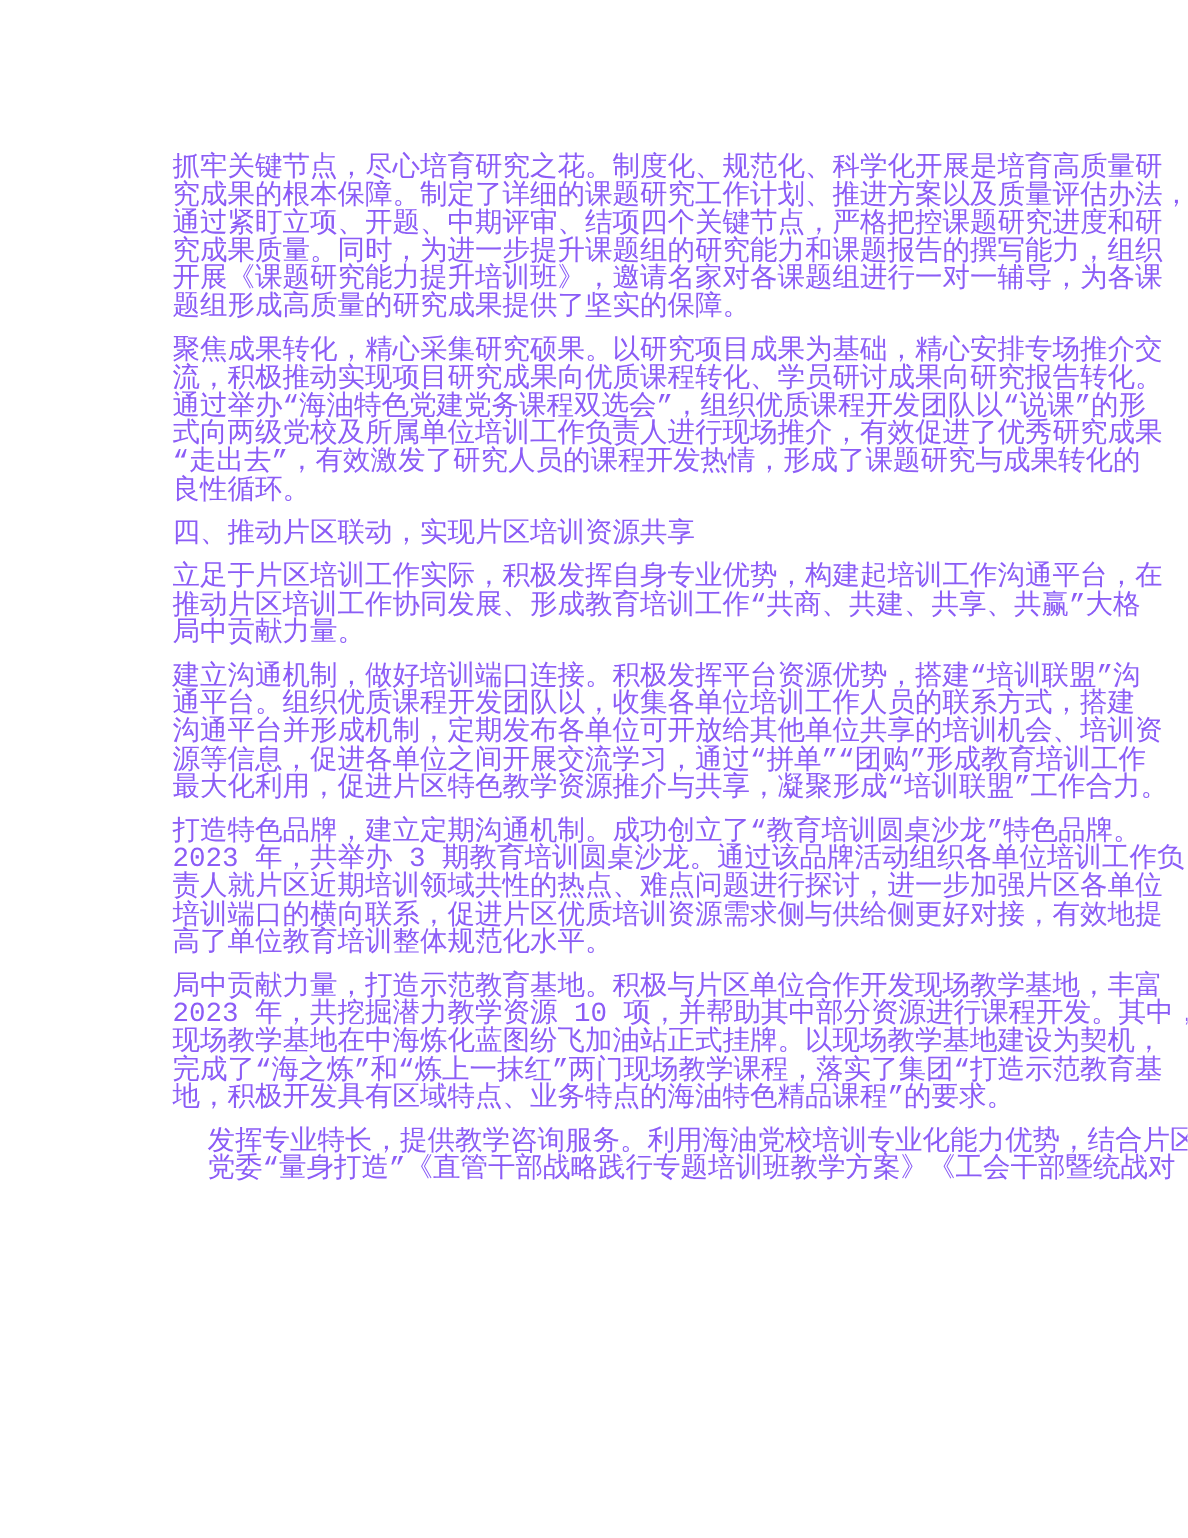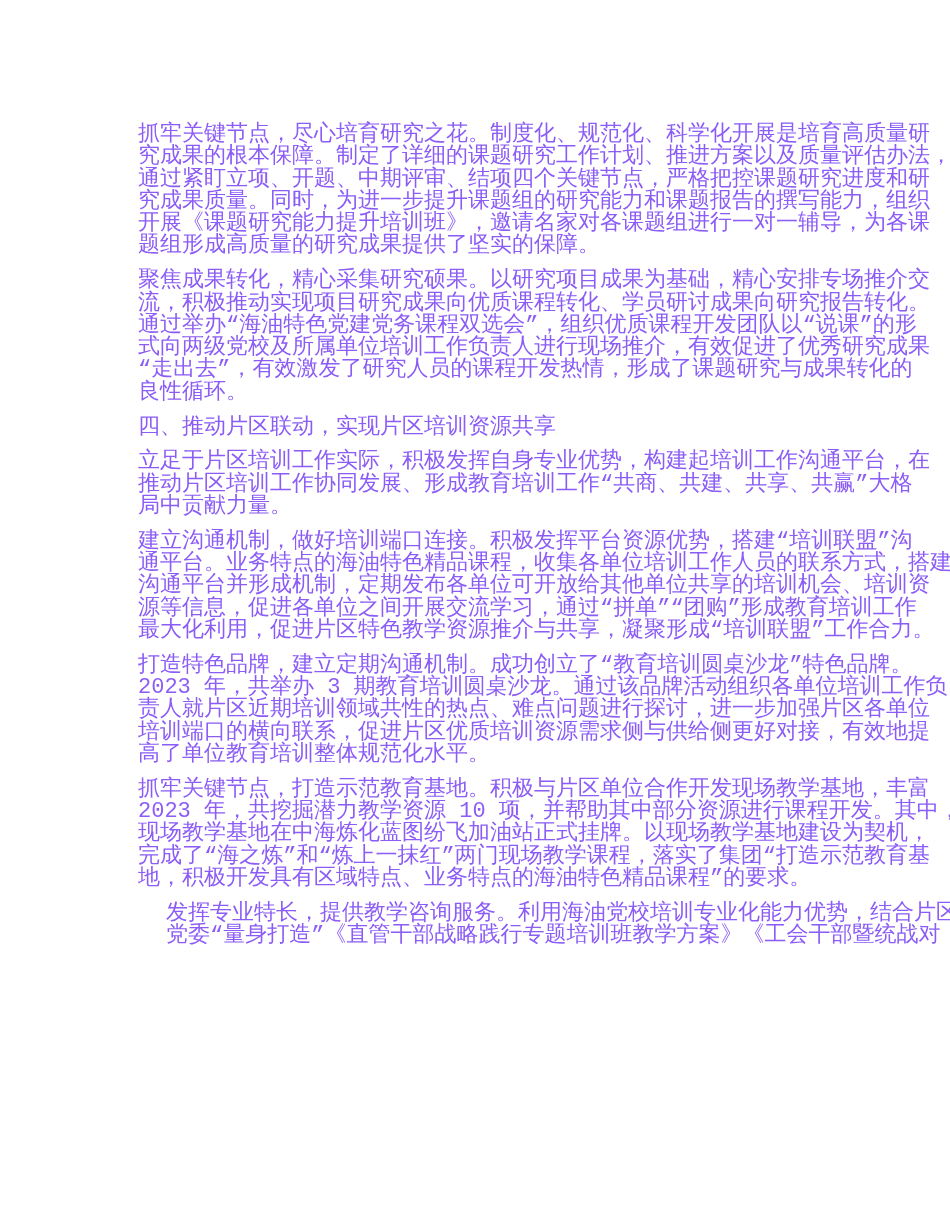--- a/index.html
+++ b/index.html
@@ -72,34 +72,34 @@
       <div class="block heading">
         <div class="text-line">四、推动片区联动，实现片区培训资源共享</div>
       </div>
       <div class="block paragraph">
         <div class="text-line">立足于片区培训工作实际，积极发挥自身专业优势，构建起培训工作沟通平台，在</div>
         <div class="text-line">推动片区培训工作协同发展、形成教育培训工作“共商、共建、共享、共赢”大格</div>
         <div class="text-line">局中贡献力量。</div>
       </div>
       <div class="block paragraph">
         <div class="text-line">建立沟通机制，做好培训端口连接。积极发挥平台资源优势，搭建“培训联盟”沟</div>
-        <div class="text-line">通平台。业务特点的海油特色精品课程，收集各单位培训工作人员的联系方式，搭建</div>
+        <div class="text-line">通平台。组织优质课程开发团队以，收集各单位培训工作人员的联系方式，搭建</div>
         <div class="text-line">沟通平台并形成机制，定期发布各单位可开放给其他单位共享的培训机会、培训资</div>
         <div class="text-line">源等信息，促进各单位之间开展交流学习，通过“拼单”“团购”形成教育培训工作</div>
         <div class="text-line">最大化利用，促进片区特色教学资源推介与共享，凝聚形成“培训联盟”工作合力。</div>
       </div>
       <div class="block paragraph">
         <div class="text-line">打造特色品牌，建立定期沟通机制。成功创立了“教育培训圆桌沙龙”特色品牌。</div>
         <div class="text-line">2023 年，共举办 3 期教育培训圆桌沙龙。通过该品牌活动组织各单位培训工作负</div>
         <div class="text-line">责人就片区近期培训领域共性的热点、难点问题进行探讨，进一步加强片区各单位</div>
         <div class="text-line">培训端口的横向联系，促进片区优质培训资源需求侧与供给侧更好对接，有效地提</div>
         <div class="text-line">高了单位教育培训整体规范化水平。</div>
       </div>
       <div class="block paragraph">
-        <div class="text-line">抓牢关键节点，打造示范教育基地。积极与片区单位合作开发现场教学基地，丰富</div>
+        <div class="text-line">局中贡献力量，打造示范教育基地。积极与片区单位合作开发现场教学基地，丰富</div>
         <div class="text-line">2023 年，共挖掘潜力教学资源 10 项，并帮助其中部分资源进行课程开发。其中，</div>
         <div class="text-line">现场教学基地在中海炼化蓝图纷飞加油站正式挂牌。以现场教学基地建设为契机，</div>
         <div class="text-line">完成了“海之炼”和“炼上一抹红”两门现场教学课程，落实了集团“打造示范教育基</div>
         <div class="text-line">地，积极开发具有区域特点、业务特点的海油特色精品课程”的要求。</div>
       </div>
       <div class="block paragraph">
         <div class="text-line">发挥专业特长，提供教学咨询服务。利用海油党校培训专业化能力优势，结合片区</div>
         <div class="text-line">党委“量身打造”《直管干部战略践行专题培训班教学方案》《工会干部暨统战对</div>
       </div>
     </div>

